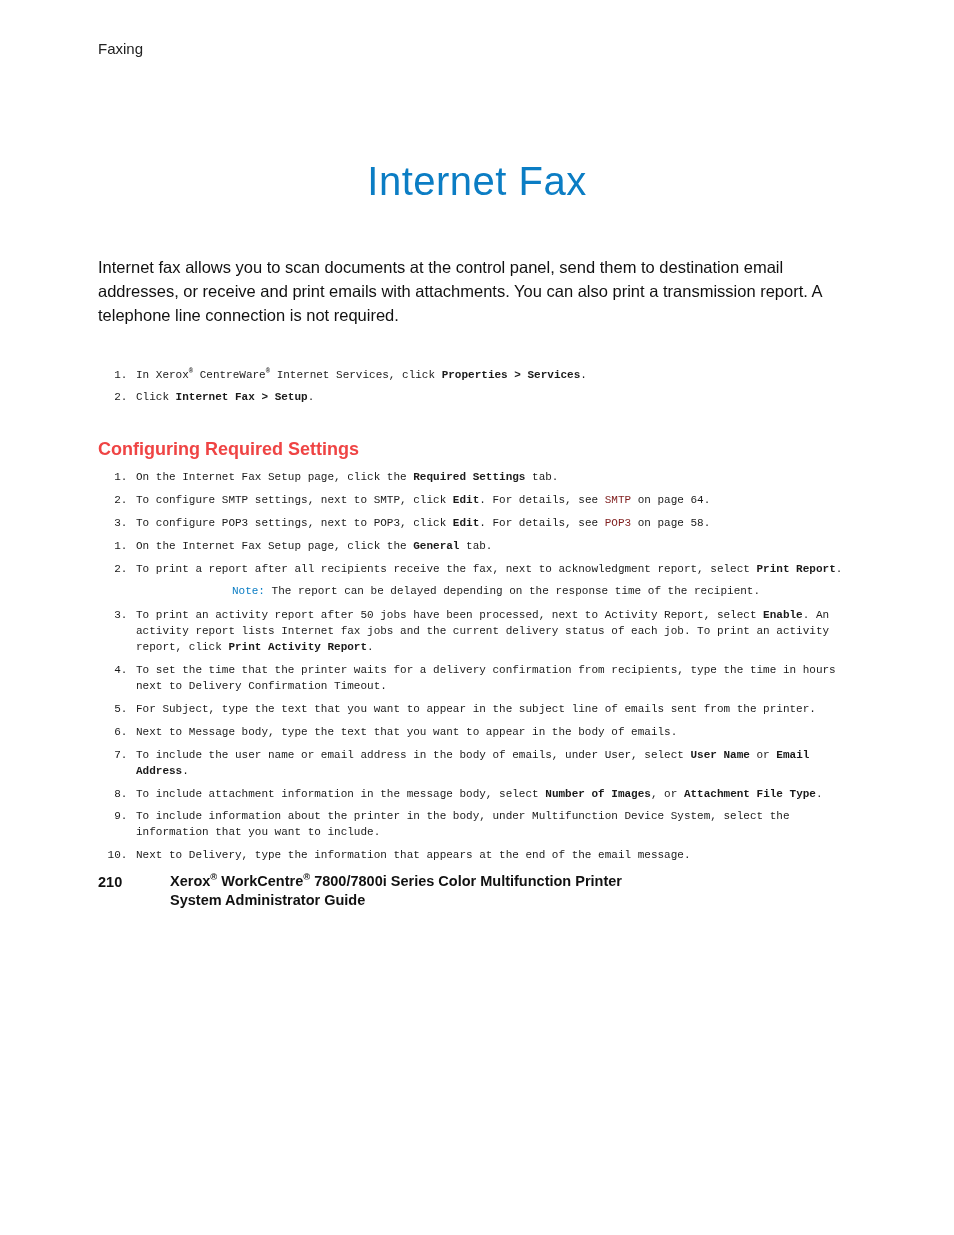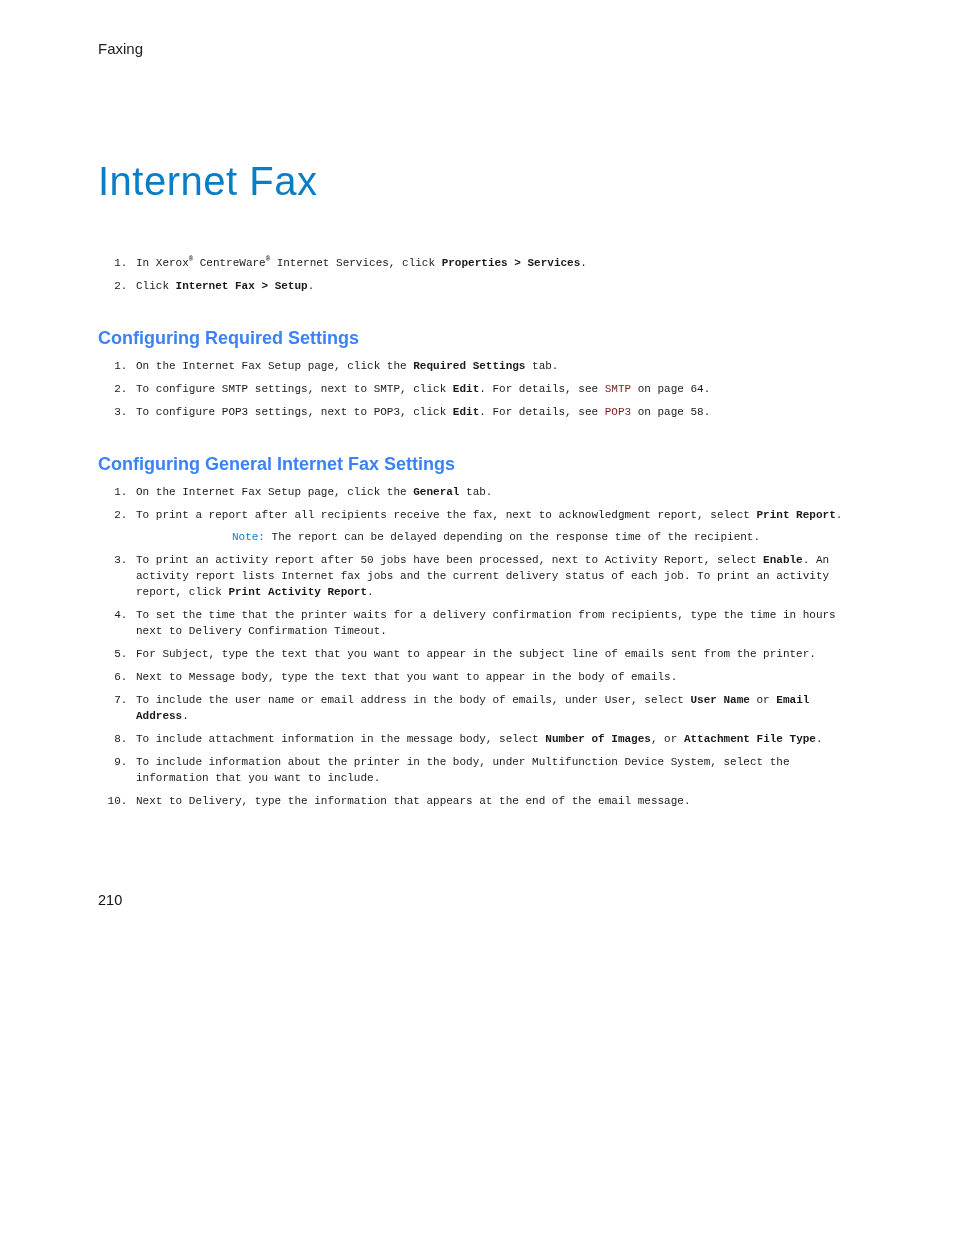--- a/index.html
+++ b/index.html
@@ -26,36 +26,37 @@
     font-size: 15px;
     color: #222;
     margin-bottom: 92px;
   }
   h1.title {
     font-size: 40px;
     font-weight: 400;
     color: #0b7dc4;
     margin: 0 0 46px 0;
     letter-spacing: 0.5px;
+    text-align: center;
   }
   .intro {
     font-size: 16.5px;
     color: #111;
     margin: 0 0 40px 0;
   }
   h2.section {
     font-size: 24px;
     font-weight: 400;
     color: #0b7dc4;
     margin: 0 0 8px 0;
   }
   h3.subsection {
     font-size: 18px;
     font-weight: 600;
-    color: #3b82f6;
+    color: #ef4444;
     margin: 30px 0 8px 0;
   }
   ol.steps {
     margin: 0 0 0 0;
     padding: 0 0 0 36px;
     font-size: 11px;
     font-family: Liberation Mono, monospace;
   }
   ol.steps > li {
     padding-left: 2px;
@@ -69,33 +70,35 @@
   .note-block { margin: 6px 0 8px 0; text-align: center; }
   .footer {
     position: absolute;
     left: 98px;
     bottom: 62px;
     font-size: 14.5px;
     color: #111;
     display: flex;
     gap: 42px;
     align-items: flex-start;
+    font-weight: bold;
   }
   .footer .pageno { min-width: 30px; }
   .footer .ftext { line-height: 1.35; }
 </style>
 </head>
 <body>
 
 <div class="page">
 
   <div class="running-head">Faxing</div>
 
   <h1 class="title">Internet Fax</h1>
 
+  <p class="intro">Internet fax allows you to scan documents at the control panel, send them to destination email addresses, or receive and print emails with attachments. You can also print a transmission report. A telephone line connection is not required.</p>
 
   <ol class="steps">
     <li>
       <span>In Xerox</span><sup>®</sup><span> CentreWare</span><sup>®</sup><span> Internet Services, click </span><span class="bold">Properties &gt; Services</span><span>.</span>
     </li>
     <li>
       <span>Click </span><span class="bold">Internet Fax &gt; Setup</span><span>.</span>
     </li>
   </ol>
 
@@ -105,21 +108,20 @@
       <span>On the Internet Fax Setup page, click the </span><span class="bold">Required Settings</span><span> tab.</span>
     </li>
     <li>
       <span>To configure SMTP settings, next to SMTP, click </span><span class="bold">Edit</span><span>. For details, see </span><span class="link">SMTP</span><span> on page 64.</span>
     </li>
     <li>
       <span>To configure POP3 settings, next to POP3, click </span><span class="bold">Edit</span><span>. For details, see </span><span class="link">POP3</span><span> on page 58.</span>
     </li>
   </ol>
 
-  <h3 class="subsection">Configuring General Internet Fax Settings</h3>
   <ol class="steps nested-more">
     <li>
       <span>On the Internet Fax Setup page, click the </span><span class="bold">General</span><span> tab.</span>
     </li>
     <li>
       <span>To print a report after all recipients receive the fax, next to acknowledgment report, select </span><span class="bold">Print Report</span><span>.</span>
       <div class="note-block">
         <span class="note-label">Note:</span><span> The report can be delayed depending on the response time of the recipient.</span>
       </div>
     </li>
@@ -134,15 +136,19 @@
     </li>
     <li>
       <span>To include attachment information in the message body, select </span><span class="bold">Number of Images</span><span>, or </span><span class="bold">Attachment File Type</span><span>.</span>
     </li>
     <li>To include information about the printer in the body, under Multifunction Device System, select the information that you want to include.</li>
     <li>Next to Delivery, type the information that appears at the end of the email message.</li>
   </ol>
 
   <div class="footer">
     <div class="pageno">210</div>
+    <div class="ftext">
+      <span>Xerox</span><sup>®</sup><span> WorkCentre</span><sup>®</sup><span> 7800/7800i Series Color Multifunction Printer</span><br>
+      <span>System Administrator Guide</span>
+    </div>
   </div>
 
 </div>
 
 </body></html>

